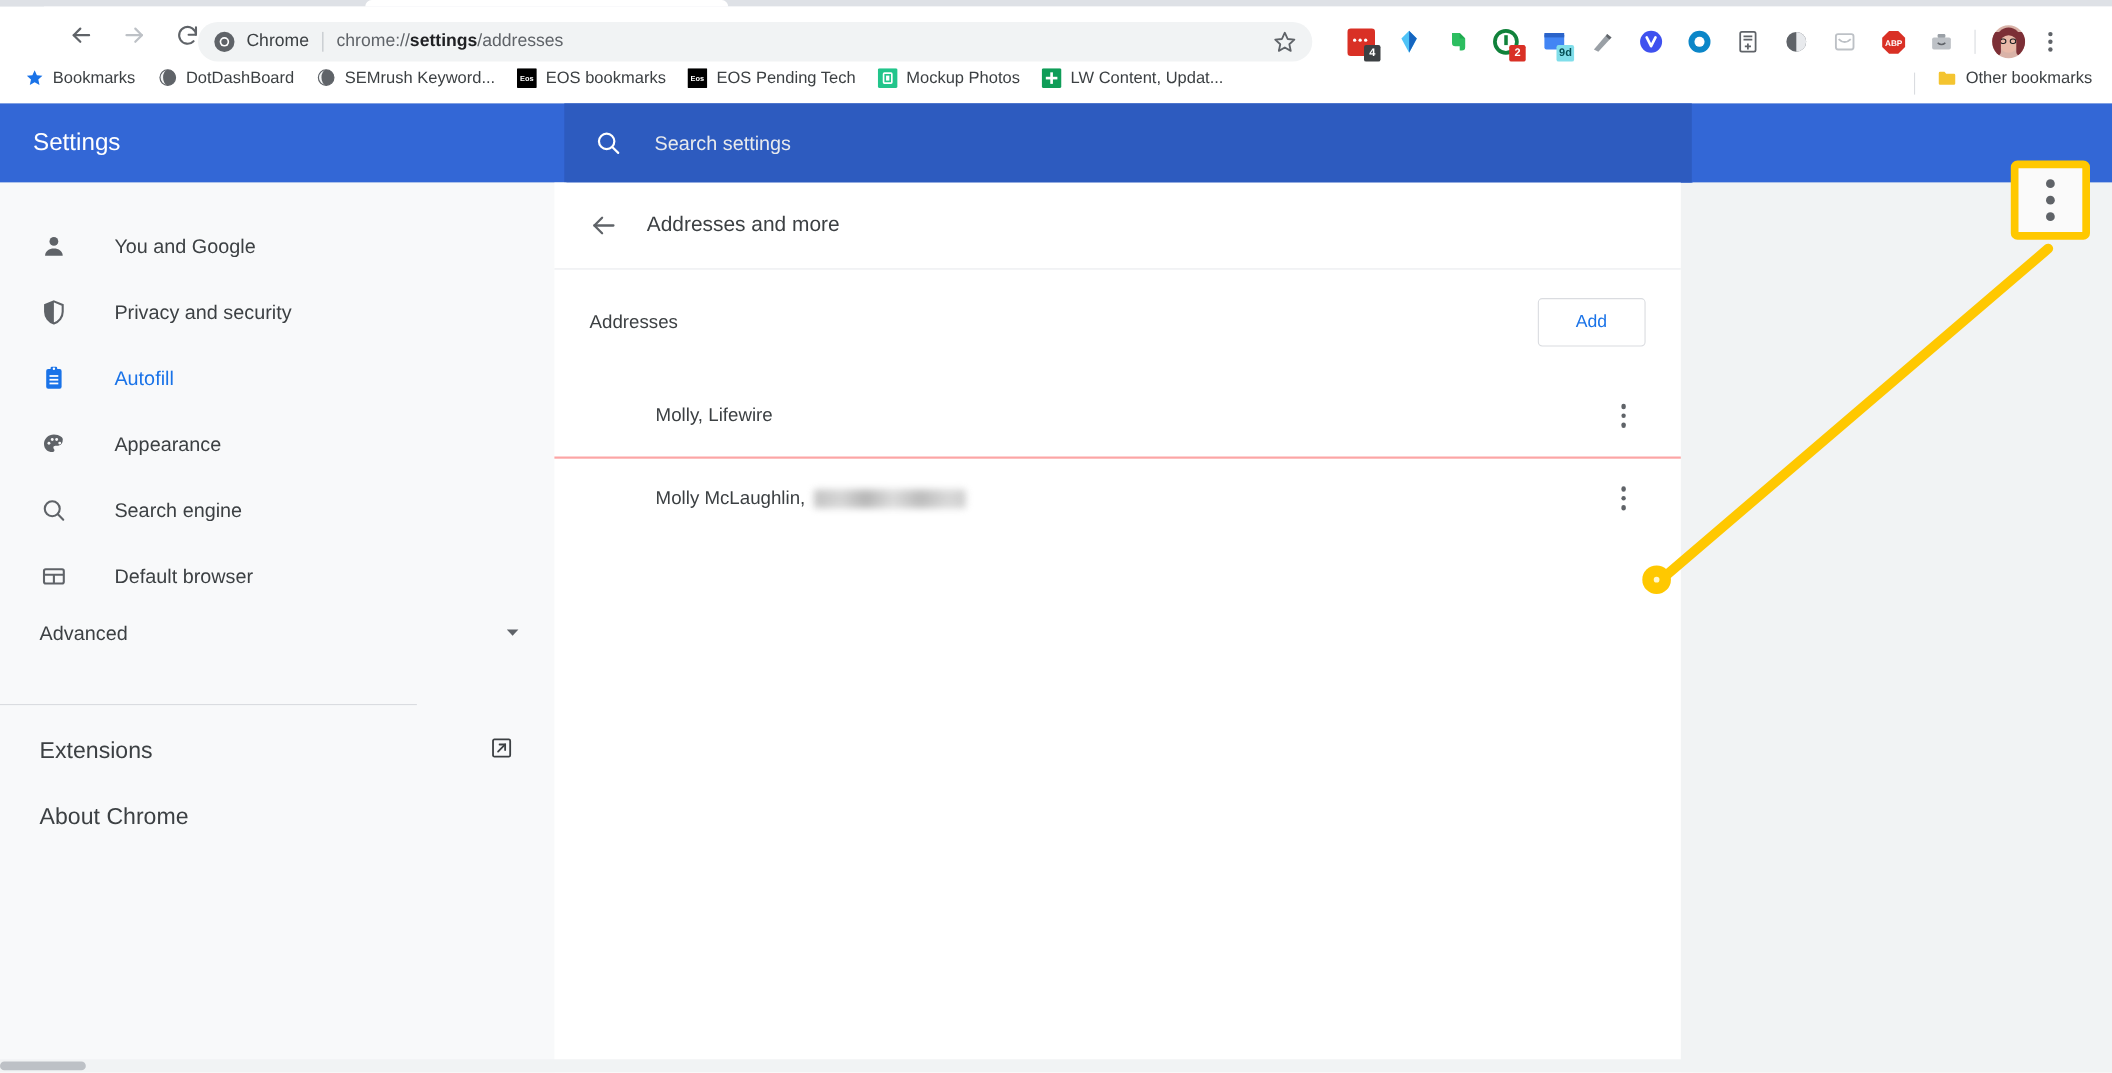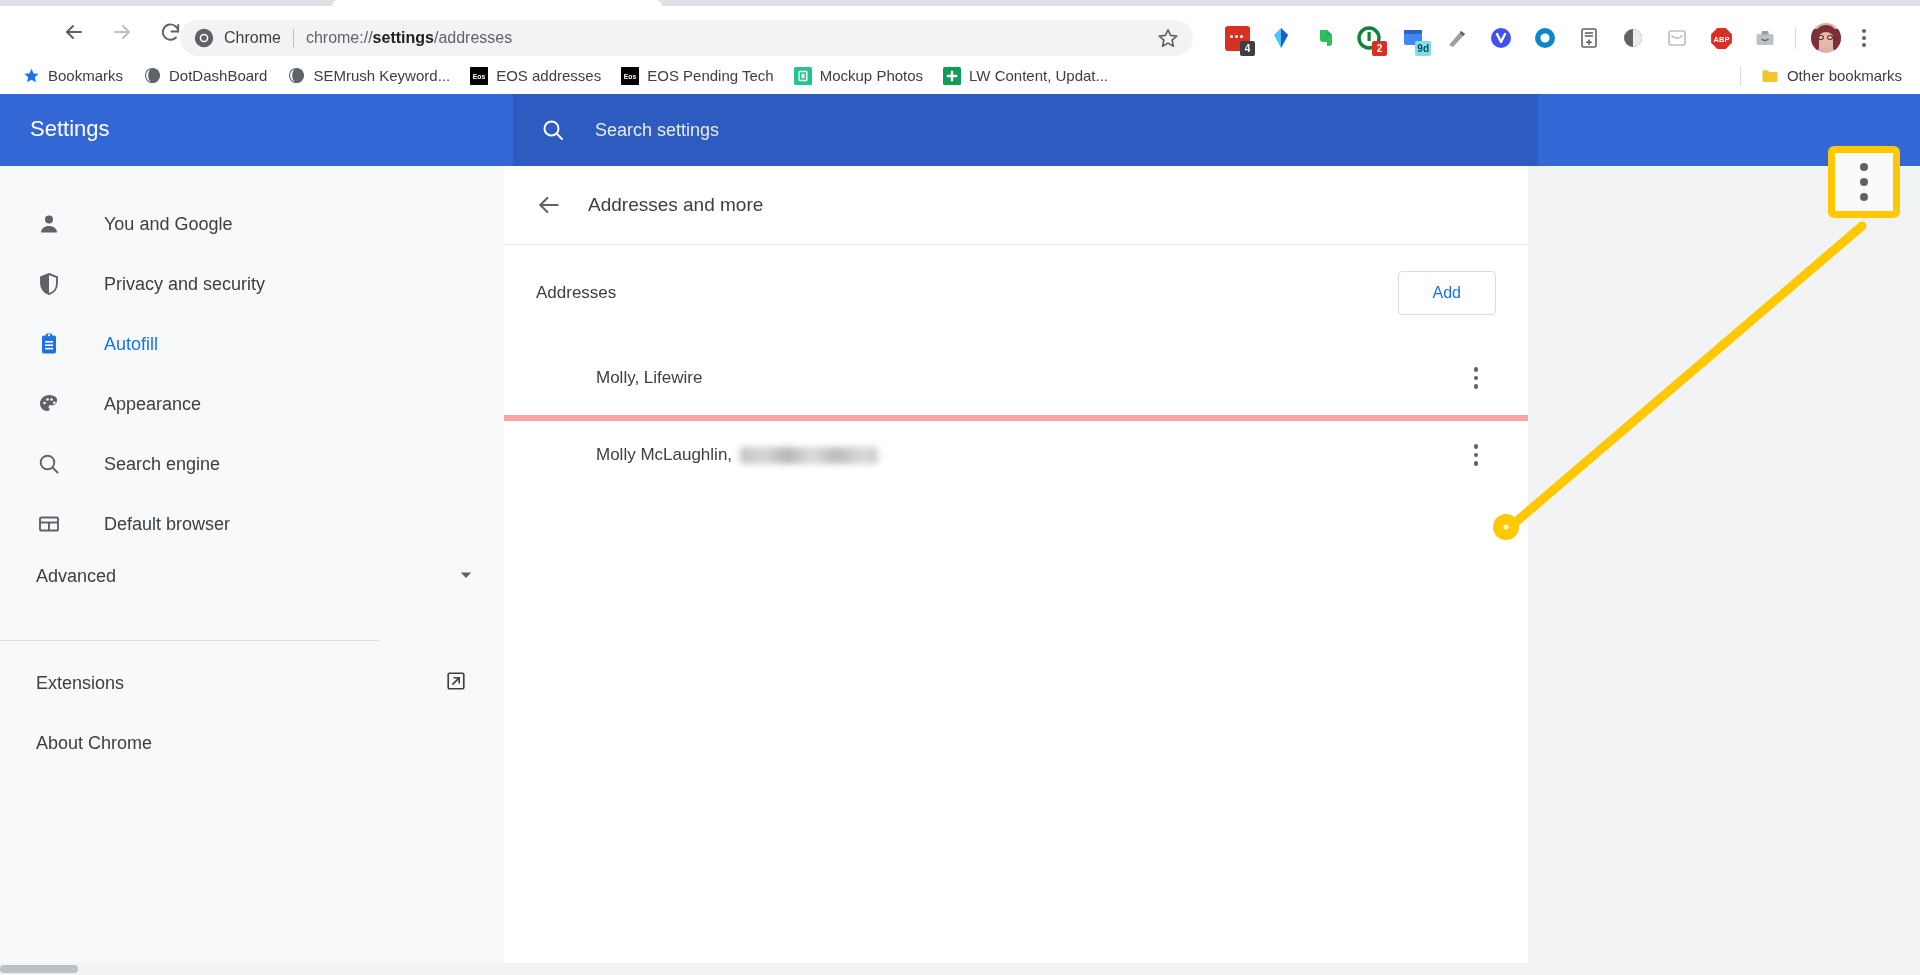--- a/index.html
+++ b/index.html
@@ -86,21 +86,21 @@
   .menu-dots i { width: 4px; height: 4px; border-radius: 50%; background: #5f6368; display: block; }
 
   
   .bookmarks {
     position: absolute; top: 58px; left: 0; width: 1920px; height: 36px;
     background: #ffffff;
     display: flex; align-items: center; padding-left: 14px;
     border-bottom: 1px solid #ffffff;
   }
   .bm {
-    display: flex; align-items: center; height: 28px;
+    display: flex; align-items: flex-start; height: 28px;
     padding: 0 8px; margin-right: 4px; border-radius: 4px;
     font-size: 15px; color: #3c4043; white-space: nowrap; cursor: pointer;
   }
   .bm .bm-ico { width: 18px; height: 18px; margin-right: 8px; flex: none;
     display: flex; align-items: center; justify-content: center; }
   .bm-right { position: absolute; right: 10px; display: flex; align-items: center; }
   .bm-divider { width: 1px; height: 20px; background: #dadce0; margin-right: 12px; }
 
   
   .settings-root { position: absolute; top: 94px; left: 0; width: 1920px; height: 881px; background: #f1f3f4; }
@@ -142,21 +142,21 @@
   .nav-advanced {
     display: flex; align-items: flex-start; height: 60px;
     padding-left: 36px; padding-right: 40px; cursor: pointer;
     color: #3c4043; font-size: 18px; margin-top: 12px;
   }
   .nav-advanced .spacer { flex: 1; }
   .nav-sep { height: 1px; background: #dadce0; margin: 14px 0 12px 0; width: 379px; }
   .nav-plain {
     display: flex; align-items: center; height: 60px;
     padding-left: 36px; padding-right: 48px; cursor: pointer;
-    color: #3c4043; font-size: 18px;
+    color: #3c4043; font-size: 21px;
   }
   .nav-plain .spacer { flex: 1; }
 
   .content-card {
     position: absolute; top: 72px; left: 504px; width: 1024px; height: 809px;
     background: #ffffff;
   }
   .card-head {
     display: flex; align-items: center; height: 78px; padding-left: 32px;
   }
@@ -191,21 +191,21 @@
   .btn-add {
     border: 1px solid #dadce0; background: #ffffff; border-radius: 4px;
     color: #1a73e8; font-size: 16px; font-family: "Liberation Sans", sans-serif;
     padding: 12px 34px; cursor: pointer;
   }
 
   .addr-row {
     display: flex; align-items: center; height: 74px;
     padding: 0 42px 0 92px; position: relative;
   }
-  .addr-row + .addr-row { border-top: 6px solid #fca5a5; }
+  .addr-row + .addr-row { border-top: 2px solid #fca5a5; }
   .addr-name { flex: 1; font-size: 17px; color: #3c4043; display: flex; align-items: center; }
   .blur-redact {
     display: inline-block; margin-left: 8px;
     width: 138px; height: 17px;
     background: linear-gradient(90deg,#b9b9b9 0%,#cfcfcf 18%,#a9a9a9 34%,#d6d6d6 52%,#b0b0b0 70%,#d2d2d2 88%,#c6c6c6 100%);
     filter: blur(3.2px); opacity: .85; border-radius: 2px;
   }
   .row-dots { width: 20px; display: flex; flex-direction: column; align-items: center;
     gap: 4px; cursor: pointer; flex: none; }
   .row-dots i { width: 4.5px; height: 4.5px; border-radius: 50%; background: #5f6368; display: block; }
@@ -422,21 +422,21 @@
       </span>
       <span>SEMrush Keyword...</span>
     </div>
     <div class="bm">
       <span class="bm-ico">
         <svg width="18" height="18" viewBox="0 0 24 24">
             <rect width="24" height="24" rx="1" fill="#000000"></rect>
             <text x="12" y="16" font-family="Liberation Sans, sans-serif" font-size="9" font-weight="bold" fill="#ffffff" text-anchor="middle">Eos</text>
           </svg>
       </span>
-      <span>EOS addresses</span>
+      <span>EOS bookmarks</span>
     </div>
     <div class="bm">
       <span class="bm-ico">
         <svg width="18" height="18" viewBox="0 0 24 24">
             <rect width="24" height="24" rx="1" fill="#000000"></rect>
             <text x="12" y="16" font-family="Liberation Sans, sans-serif" font-size="9" font-weight="bold" fill="#ffffff" text-anchor="middle">Eos</text>
           </svg>
       </span>
       <span>EOS Pending Tech</span>
     </div>

